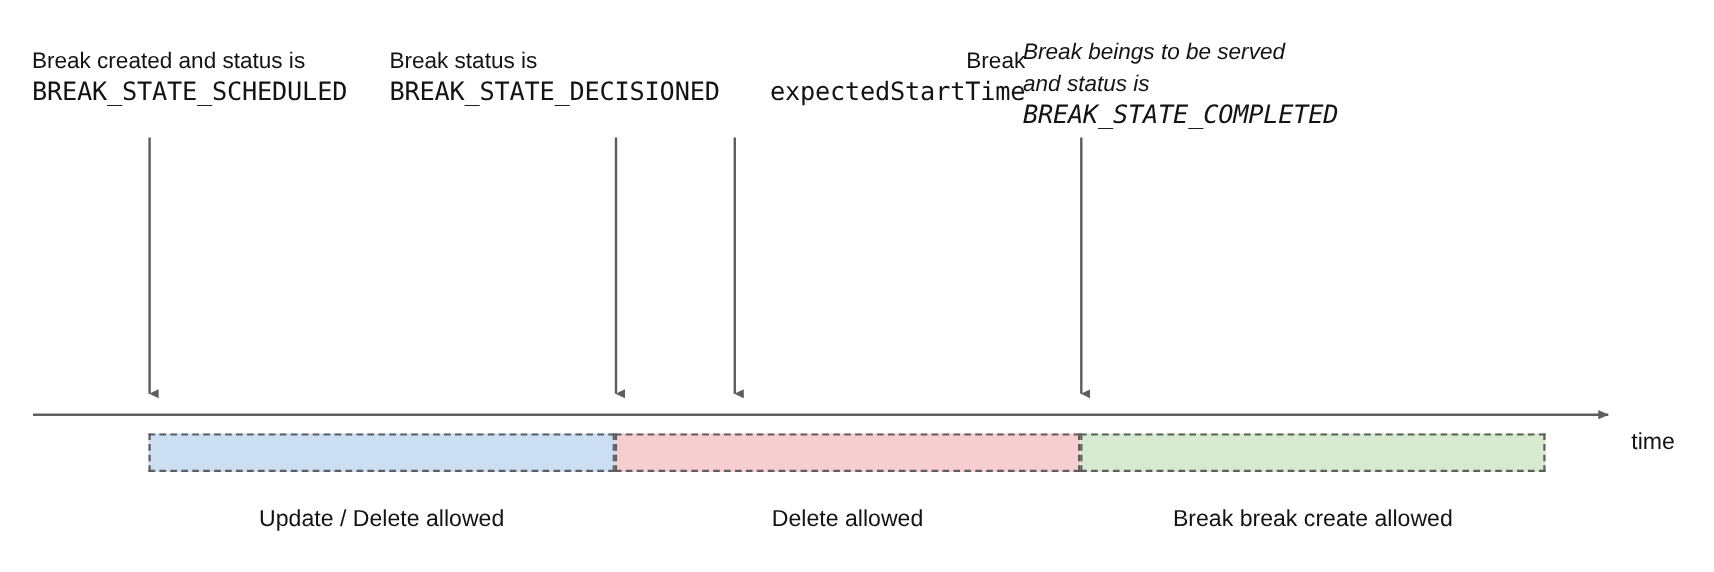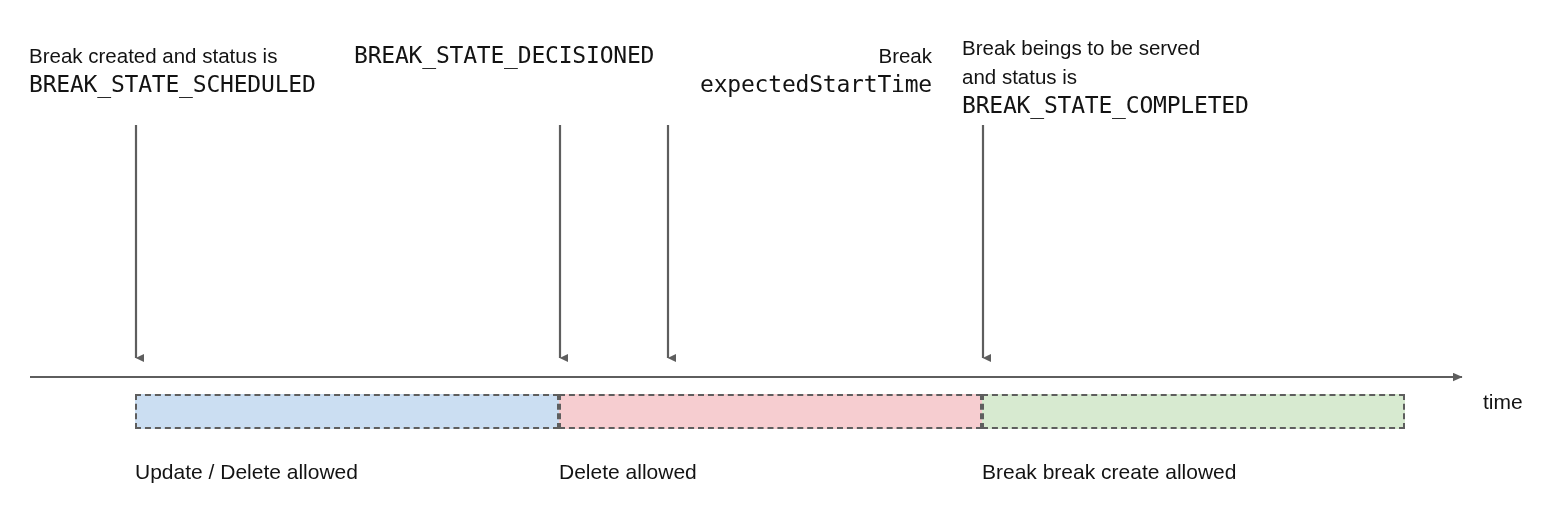--- a/index.html
+++ b/index.html
@@ -39,21 +39,21 @@
   .annotation .code {
     font-family: "DejaVu Sans Mono", monospace;
     font-size: 23px;
     letter-spacing: -0.2px;
     display: block;
   }
 
   #ann-1 { left: 29px;  top: 41px; }
   #ann-2 { left: 354px; top: 41px; }
   #ann-3 { left: 700px; top: 41px; text-align: right; }
-  #ann-4 { left: 962px; top: 33px; }
+  #ann-4 { left: 930px; top: 33px; font-style: italic; }
 
   
   .marker-arrow {
     position: absolute;
     top: 0;
     left: 0;
     overflow: visible;
   }
 
   
@@ -86,38 +86,40 @@
   #band-decisioned { left: 559px; width: 423px; }
   #band-completed  { left: 982px; width: 423px; }
 
   
   .phase-caption {
     position: absolute;
     top: 458px;
     font-size: 21px;
     line-height: 28px;
     color: #131313;
+    text-align: center;
     white-space: nowrap;
     font-family: "Liberation Sans", sans-serif;
   }
   #caption-scheduled  { left: 135px; width: 424px; }
   #caption-decisioned { left: 559px; width: 423px; }
   #caption-completed  { left: 982px; width: 423px; }
 </style>
 </head>
 <body>
 
 <div id="diagram">
 
   <div class="annotation" id="ann-1">
     <span class="prose">Break created and status is</span>
     <span class="code">BREAK_STATE_SCHEDULED</span>
   </div>
 
   <div class="annotation" id="ann-2">
+    <span class="prose">Break status is</span>
     <span class="code">BREAK_STATE_DECISIONED</span>
   </div>
 
   <div class="annotation" id="ann-3">
     <span class="prose">Break</span>
     <span class="code">expectedStartTime</span>
   </div>
 
   <div class="annotation" id="ann-4">
     <span class="prose">Break beings to be served</span>

